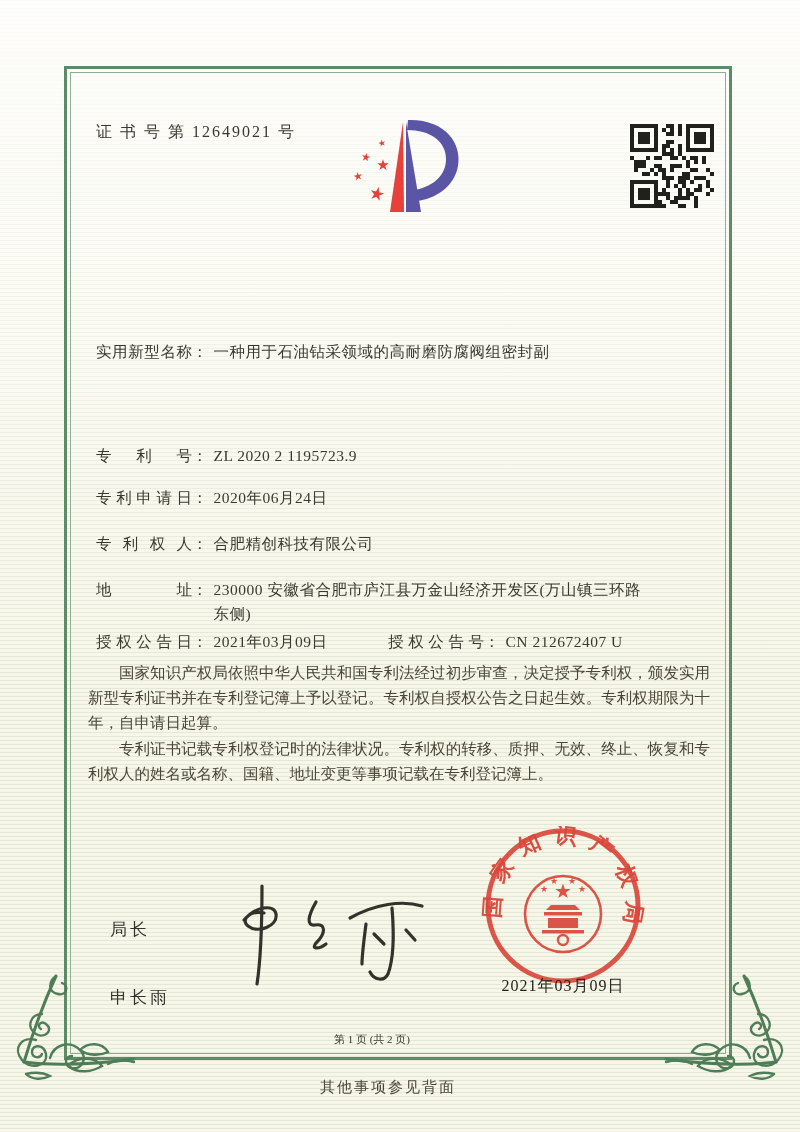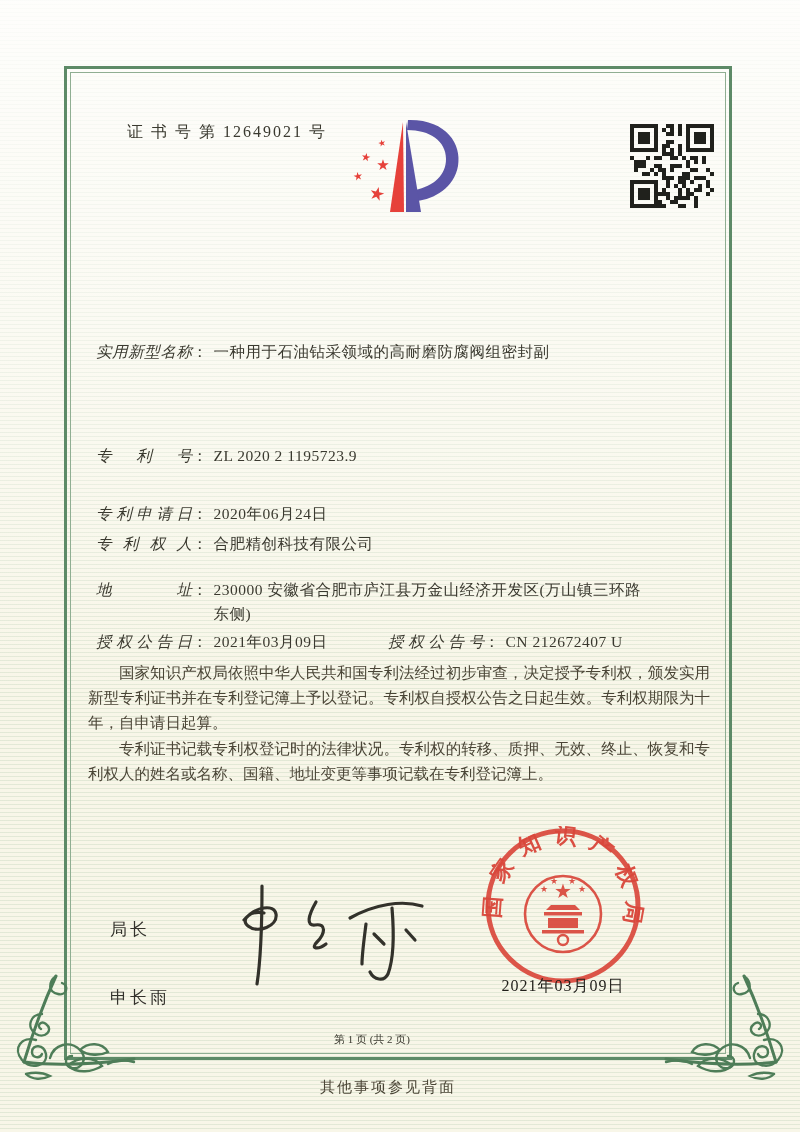--- a/index.html
+++ b/index.html
@@ -16,37 +16,37 @@
     position:absolute; left:64px; top:66px; width:668px; height:994px;
     border:3px solid var(--border_green,#5d8a67);
     box-sizing:border-box;
   }
   .frame-inner{
     position:absolute; left:3px; top:3px; right:3px; bottom:3px;
     border:1px solid #8fae92;
   }
   .cert-no{
     position:absolute; left:96px; top:122px;
-    font-size:16px; letter-spacing:2px; color:#3a392f;margin-left:31px;
+    font-size:16px; letter-spacing:2px; color:#3a392f;
   }
   .logo{ position:absolute; left:346px; top:114px; width:132px; height:106px; }
   .qr{
     position:absolute; left:630px; top:124px; width:84px; height:84px;
     display:grid; grid-template-columns:repeat(21,4px); grid-template-rows:repeat(21,4px);
   }
   .qr .m1{background:#20211c;} .qr .m0{background:transparent;}
   .doc-title{
     position:absolute; left:64px; top:236px; width:668px;
     text-align:center; font-size:40px; font-weight:600;
     letter-spacing:9px; color:#26251e;
   }
   .frow{ position:absolute; left:96px; font-size:15.5px; line-height:24px; white-space:nowrap; }
   .flabel{
     display:inline-block; width:96px; vertical-align:top;
-    text-align:justify; text-align-last:justify;font-style:italic;
+    text-align:justify; text-align-last:justify;
   }
   .fcolon{ display:inline-block; vertical-align:top; margin-right:6px; }
   .fvalue{ display:inline-block; vertical-align:top; letter-spacing:.5px; }
   .fvalue.wrap{ white-space:normal; width:430px; }
   .grant-right{ position:absolute; left:292px; top:0; white-space:nowrap; }
   .para{
     position:absolute; left:88px; width:622px;
     font-size:15.5px; line-height:25px; text-indent:2em;
     color:var(--kai_ink,#4a4536); text-align:justify;
   }
@@ -577,21 +577,21 @@
       <div class="m0"></div>
     </div>
 
 
   <div class="frow" style="top:340px">
     <span class="flabel">实用新型名称</span><span class="fcolon">：</span><span class="fvalue">一种用于石油钻采领域的高耐磨防腐阀组密封副</span>
   </div>
   <div class="frow" style="top:444px">
     <span class="flabel">专利号</span><span class="fcolon">：</span><span class="fvalue">ZL 2020 2 1195723.9</span>
   </div>
-  <div class="frow" style="top:502px">
+  <div class="frow" style="top:486px">
     <span class="flabel">专利申请日</span><span class="fcolon">：</span><span class="fvalue">2020年06月24日</span>
   </div>
   <div class="frow" style="top:532px">
     <span class="flabel">专利权人</span><span class="fcolon">：</span><span class="fvalue">合肥精创科技有限公司</span>
   </div>
   <div class="frow" style="top:578px">
     <span class="flabel">地址</span><span class="fcolon">：</span><span class="fvalue wrap">230000 安徽省合肥市庐江县万金山经济开发区(万山镇三环路东侧)</span>
   </div>
   <div class="frow" style="top:630px">
     <span class="flabel">授权公告日</span><span class="fcolon">：</span><span class="fvalue">2021年03月09日</span>

